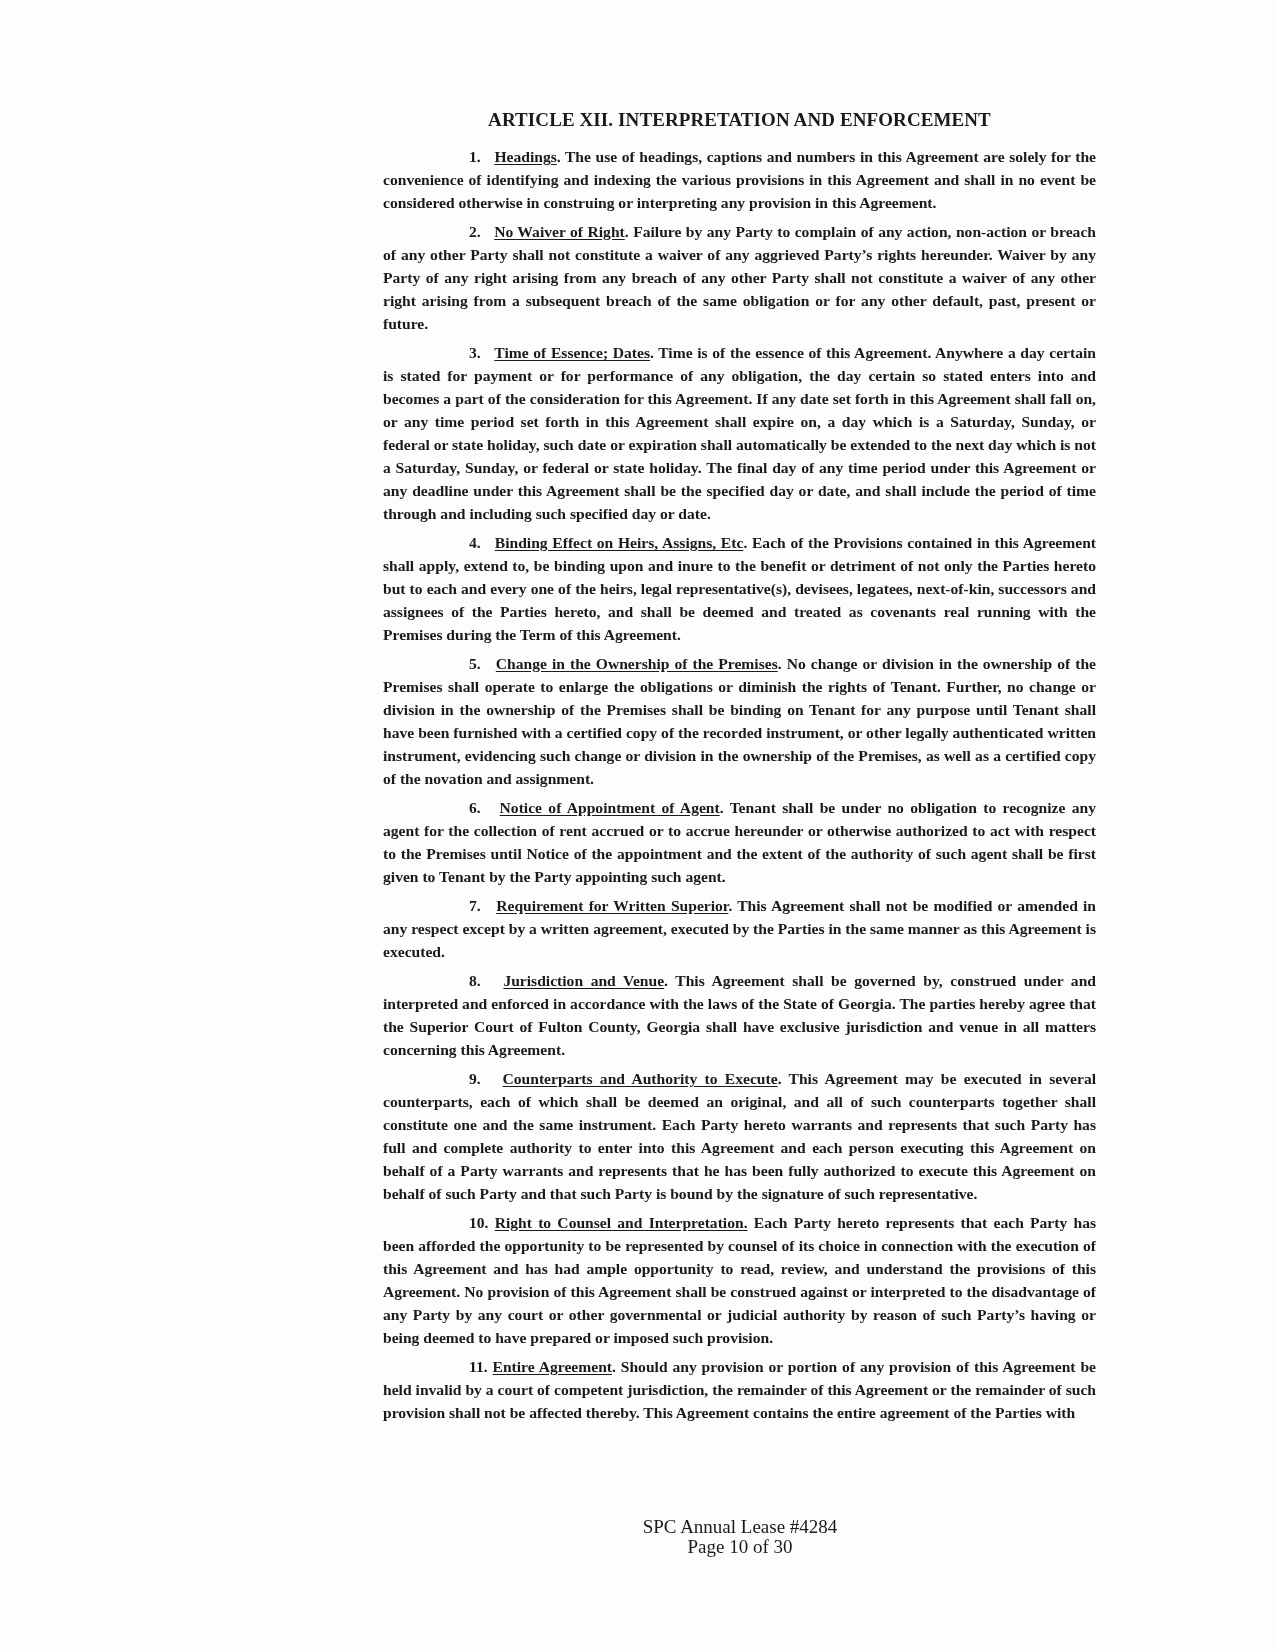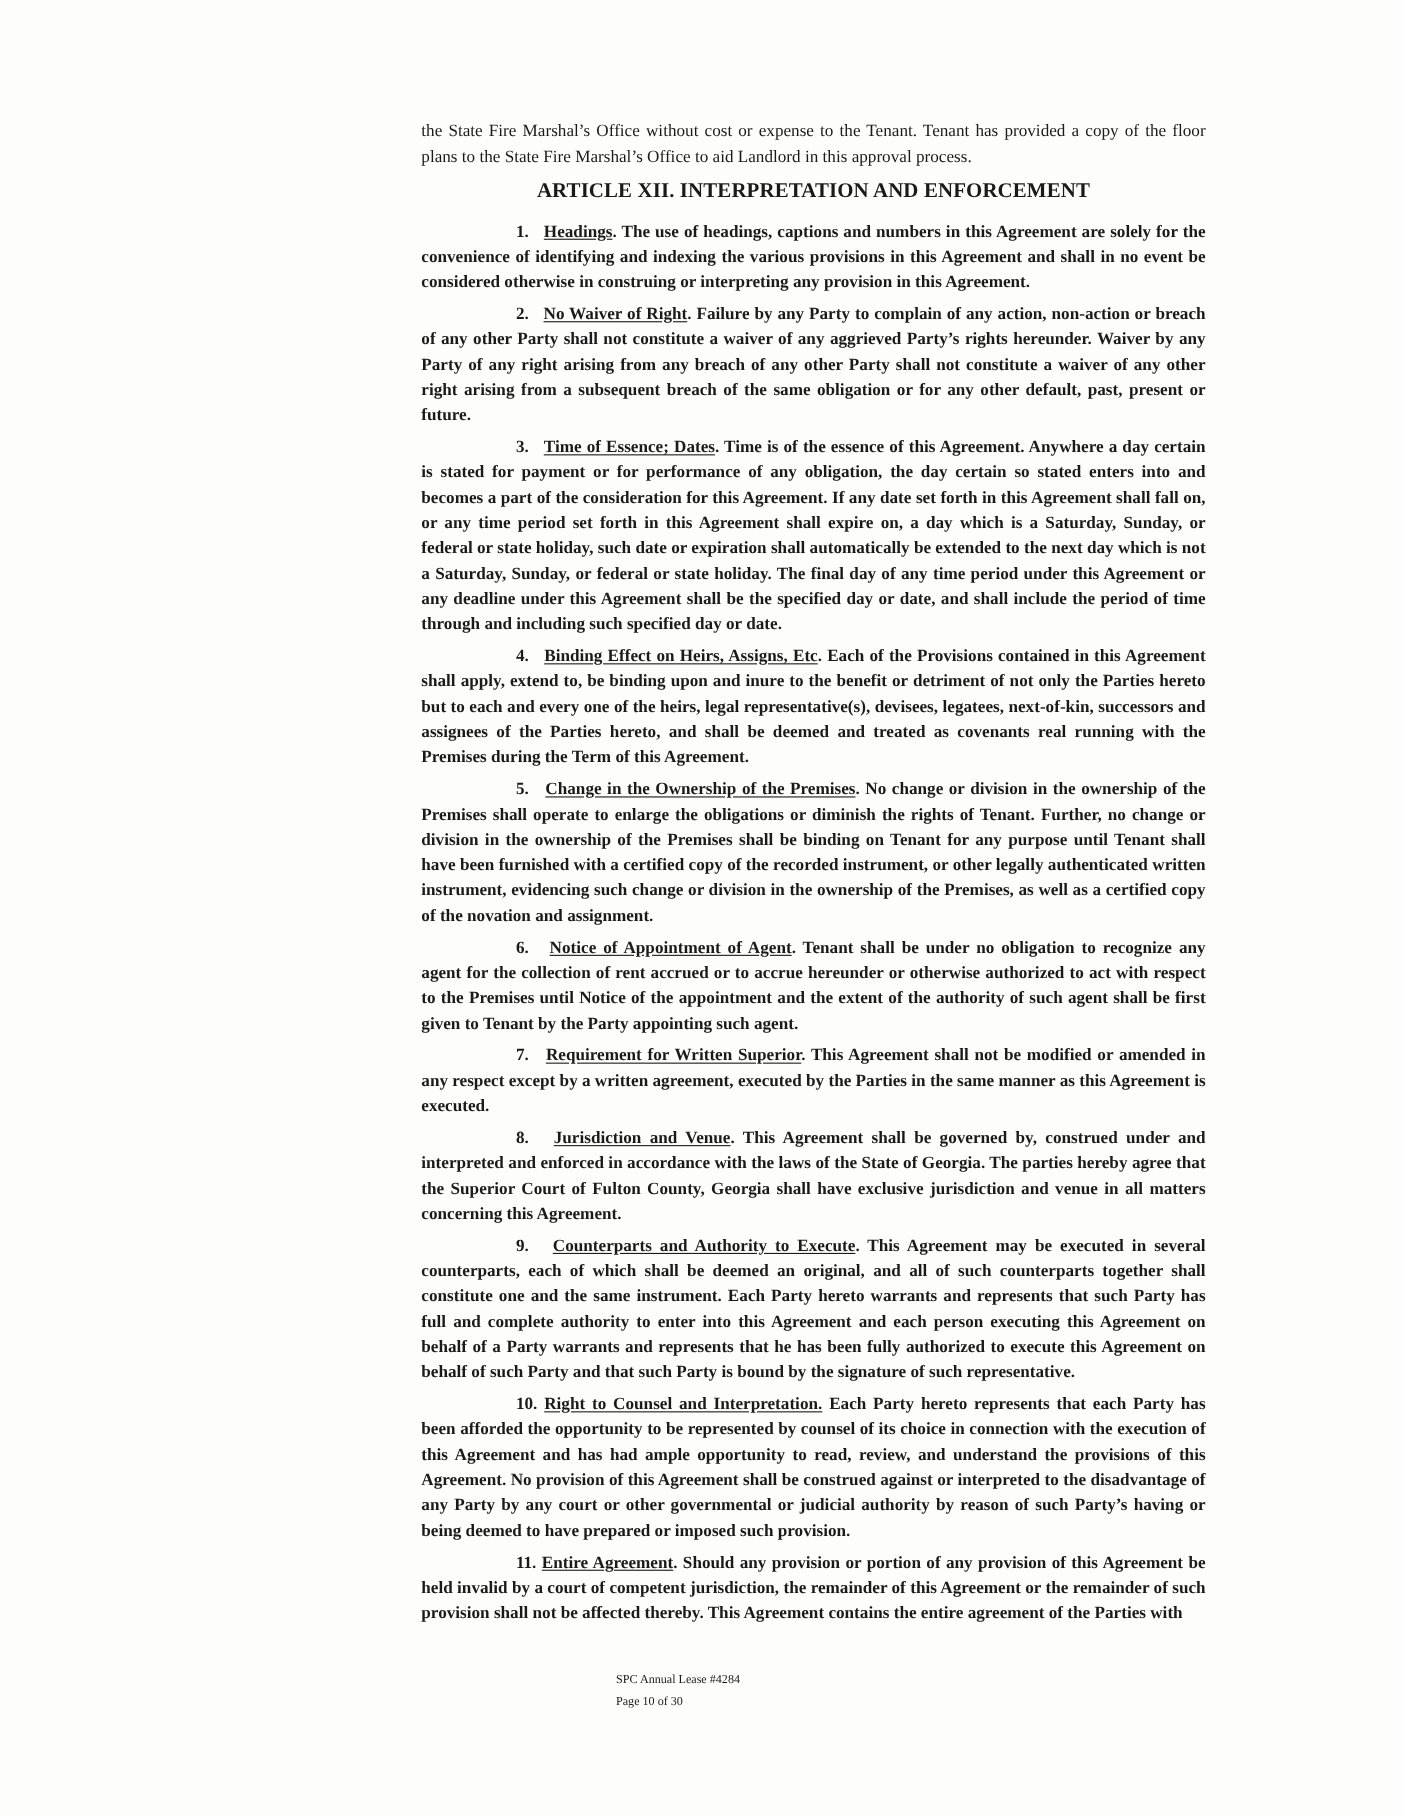--- a/index.html
+++ b/index.html
@@ -53,31 +53,31 @@
     }
     .section-title {
       text-decoration: underline;
       text-underline-offset: 2px;
     }
     .footer {
       position: absolute;
       left: 560px;
       top: 1517px;
       width: 360px;
-      font-size: 11px;
+      text-align: center;
+      font-size: 19px;
       line-height: 20px;
     }
   </style>
 </head>
 <body>
 
 <div class="page">
   <div class="content">
 
-    <p class="intro">the State Fire Marshal’s Office without cost or expense to the Tenant. Tenant has provided a copy of the floor plans to the State Fire Marshal’s Office to aid Landlord in this approval process.</p>
 
     <div class="article-heading">ARTICLE XII. INTERPRETATION AND ENFORCEMENT</div>
 
     <p class="section"><span class="section-num">1.</span>&nbsp;&nbsp; <span class="section-title">Headings</span><span>. The use of headings, captions and numbers in this Agreement are solely for the convenience of identifying and indexing the various provisions in this Agreement and shall in no event be considered otherwise in construing or interpreting any provision in this Agreement.</span></p>
 
     <p class="section"><span class="section-num">2.</span>&nbsp;&nbsp; <span class="section-title">No Waiver of Right</span><span>. Failure by any Party to complain of any action, non-action or breach of any other Party shall not constitute a waiver of any aggrieved Party’s rights hereunder. Waiver by any Party of any right arising from any breach of any other Party shall not constitute a waiver of any other right arising from a subsequent breach of the same obligation or for any other default, past, present or future.</span></p>
 
     <p class="section"><span class="section-num">3.</span>&nbsp;&nbsp; <span class="section-title">Time of Essence; Dates</span><span>. Time is of the essence of this Agreement. Anywhere a day certain is stated for payment or for performance of any obligation, the day certain so stated enters into and becomes a part of the consideration for this Agreement. If any date set forth in this Agreement shall fall on, or any time period set forth in this Agreement shall expire on, a day which is a Saturday, Sunday, or federal or state holiday, such date or expiration shall automatically be extended to the next day which is not a Saturday, Sunday, or federal or state holiday. The final day of any time period under this Agreement or any deadline under this Agreement shall be the specified day or date, and shall include the period of time through and including such specified day or date.</span></p>
 
     <p class="section"><span class="section-num">4.</span>&nbsp;&nbsp; <span class="section-title">Binding Effect on Heirs, Assigns, Etc</span><span>. Each of the Provisions contained in this Agreement shall apply, extend to, be binding upon and inure to the benefit or detriment of not only the Parties hereto but to each and every one of the heirs, legal representative(s), devisees, legatees, next-of-kin, successors and assignees of the Parties hereto, and shall be deemed and treated as covenants real running with the Premises during the Term of this Agreement.</span></p>

